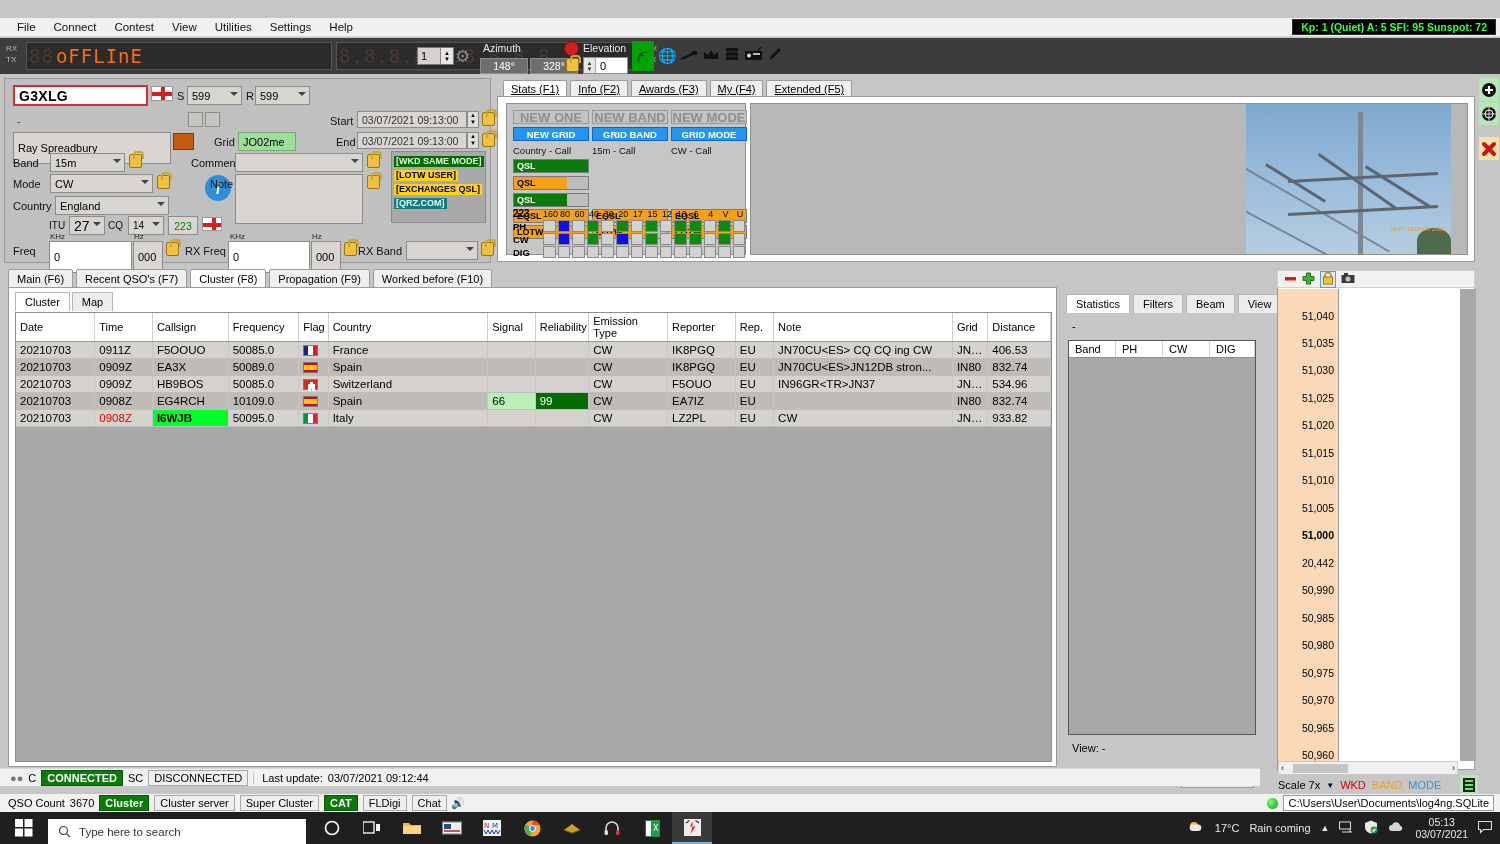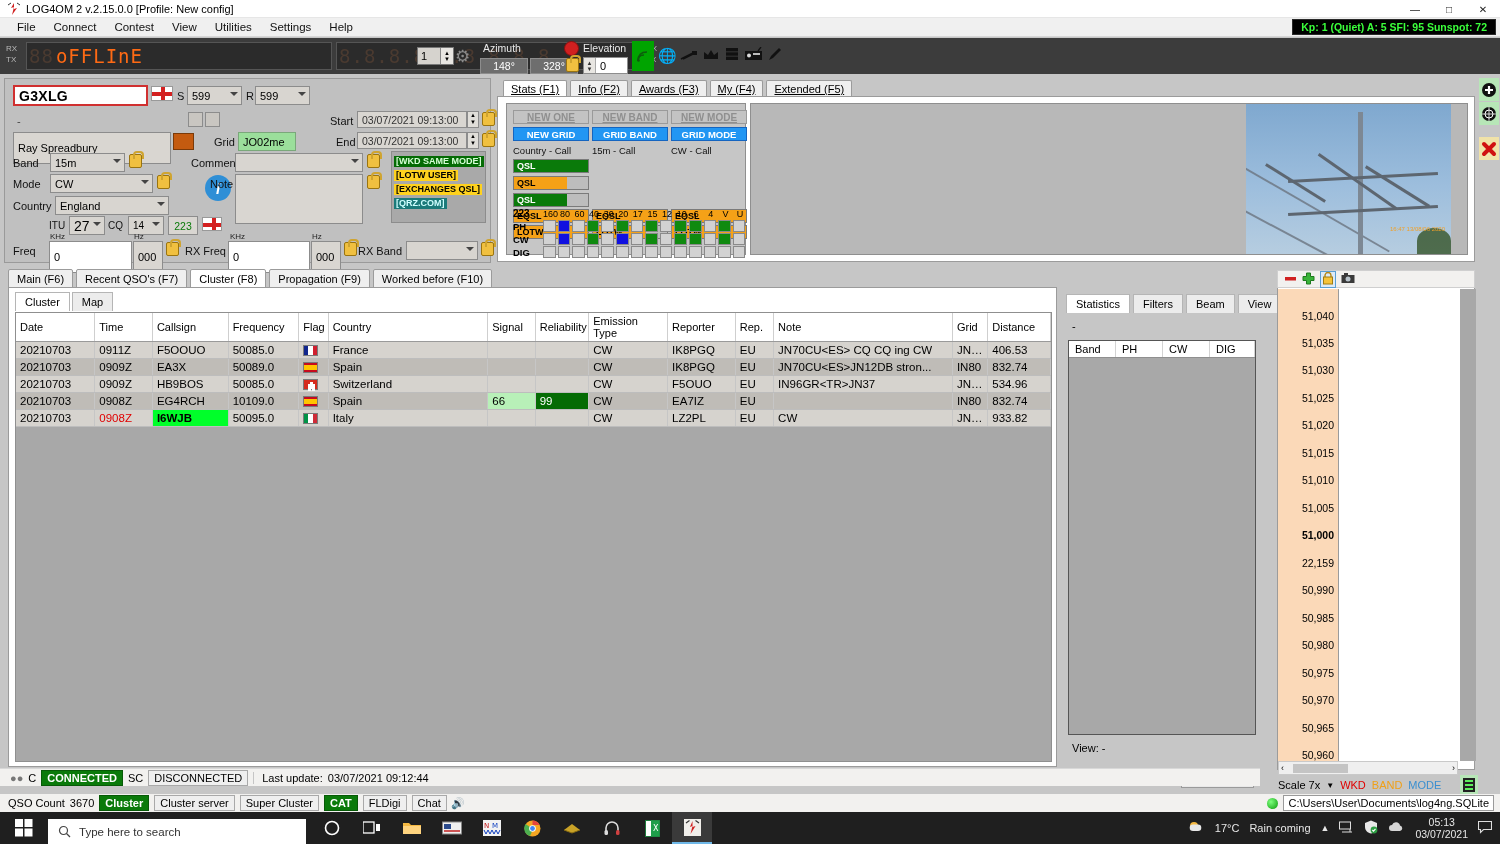--- a/index.html
+++ b/index.html
@@ -102,21 +102,21 @@
   .tabsrow { position:absolute; left:503px; top:80px; display:flex; gap:3px; }
   .tab { background:#efefef; border:1px solid #9b9b9b; border-bottom:none; padding:2px 7px;
      font-size:11px; border-radius:2px 2px 0 0;text-decoration:underline; }
   .tab.active { background:#fff; font-weight:normal; }
   .statsarea { position:absolute; left:497px; top:96px; width:978px; height:166px; background:#fff;
      border:1px solid #9b9b9b; }
   .statsbox { position:absolute; left:8px; top:6px; width:240px; height:152px; background:#c6c6c6;
      border:1px solid #8f8f8f; }
   .btnrow { display:flex; gap:3px; }
   .nbtn { width:76px; height:14px; background:#c3c3c3; border:1px solid #9a9a9a; color:#8f8f8f;
-     font-size:10px; font-weight:bold; display:flex; align-items:center; justify-content:center;text-decoration:underline; }
+     font-size:13px; font-weight:bold; display:flex; align-items:center; justify-content:center; }
   .gbtn { width:76px; height:14px; background:#2196f3; border:1px solid #1565c0; color:#fff;
      font-size:9.5px; font-weight:bold; display:flex; align-items:center; justify-content:center; }
   .callhdr { width:76px; font-size:9.5px; color:#111; }
   .qbar { width:76px; height:14px; display:flex; border:1px solid #7a7a7a; }
   .qbar .nm { flex:0 0 53px; display:flex; align-items:center; padding-left:3px; font-size:9px;
      font-weight:bold; color:#fff; }
   .qbar .tl { flex:1; }
   .qbar.green .nm { background:#0a7a0a; } .qbar.green .tl { background:#0a7a0a; }
   .qbar.org .nm { background:#f5a117; color:#000; } .qbar.org .tl { background:#f5a117; }
   .qbar.orggray .nm { background:#f5a117; color:#000; } .qbar.orggray .tl { background:#bdbdbd; }
@@ -244,35 +244,20 @@
   .tbi.active { background:#3a3a3a; border-bottom:2px solid #6fb8e8; }
   .tray { position:absolute; right:0; top:0; height:32px; display:flex; align-items:center;
      color:#e8e8e8; font-size:11px; gap:10px; padding-right:8px; }
   .clock { text-align:center; font-size:10.5px; line-height:12px; }
 </style>
 </head>
 <body>
 
 <div class="app">
 
-  <div class="titlebar">
-    <div class="tico">
-      <svg width="16" height="14" viewBox="0 0 16 14">
-          <path d="M8 1 L5 6 L8 5 L6 13 L11 6 L8 7 Z" fill="#d02020"></path>
-          <path d="M2 3 L5 1" stroke="#333" stroke-width="1"></path>
-          <path d="M14 3 L11 1" stroke="#333" stroke-width="1"></path>
-        </svg>
-    </div>
-    <span class="ttext">LOG4OM 2 v.2.15.0.0 [Profile: New config]</span>
-    <div class="winbtns">
-      <div class="winbtn">—</div>
-      <div class="winbtn">□</div>
-      <div class="winbtn close">✕</div>
-    </div>
-  </div>
 
   <div class="menubar">
     <div class="mi">File</div>
     <div class="mi">Connect</div>
     <div class="mi">Contest</div>
     <div class="mi">View</div>
     <div class="mi">Utilities</div>
     <div class="mi">Settings</div>
     <div class="mi">Help</div>
   </div>
@@ -801,21 +786,21 @@
   <div class="bmscale">
     <div class="bmlab" style="top:21px;">51,040</div>
     <div class="bmlab" style="top:48px;">51,035</div>
     <div class="bmlab" style="top:75px;">51,030</div>
     <div class="bmlab" style="top:103px;">51,025</div>
     <div class="bmlab" style="top:130px;">51,020</div>
     <div class="bmlab" style="top:158px;">51,015</div>
     <div class="bmlab" style="top:185px;">51,010</div>
     <div class="bmlab" style="top:213px;">51,005</div>
     <div class="bmlab" style="top:240px; font-weight:bold;">51,000</div>
-    <div class="bmlab" style="top:268px;">22,159</div>
+    <div class="bmlab" style="top:268px;">20,442</div>
     <div class="bmlab" style="top:295px;">50,990</div>
     <div class="bmlab" style="top:323px;">50,985</div>
     <div class="bmlab" style="top:350px;">50,980</div>
     <div class="bmlab" style="top:378px;">50,975</div>
     <div class="bmlab" style="top:405px;">50,970</div>
     <div class="bmlab" style="top:433px;">50,965</div>
     <div class="bmlab" style="top:460px;">50,960</div>
     <div class="bmtick" style="top:27px;  background:#555;"></div>
     <div class="bmtick" style="top:55px;  background:#d04040;"></div>
     <div class="bmtick" style="top:82px;  background:#555;"></div>

